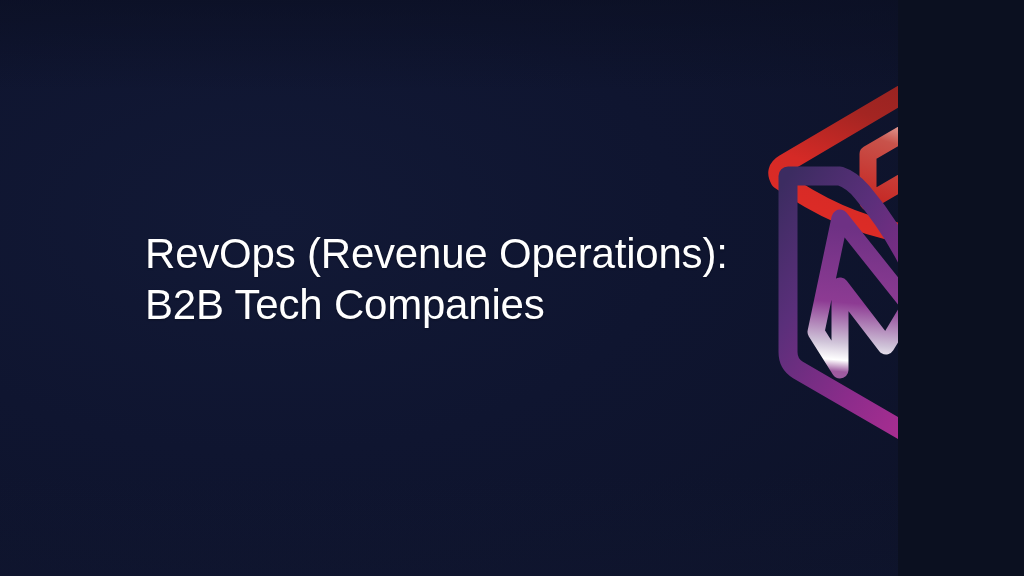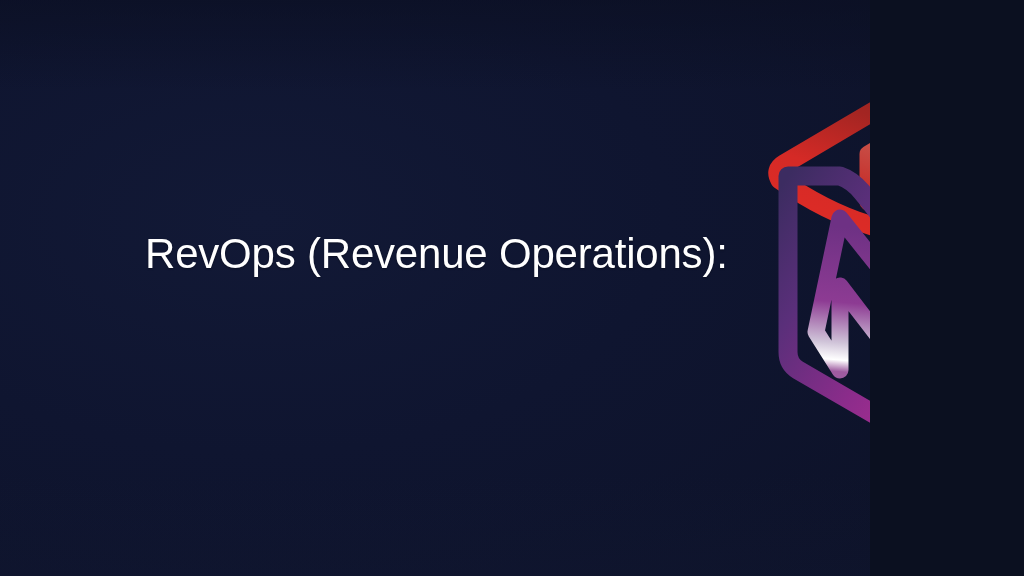--- a/index.html
+++ b/index.html
@@ -14,20 +14,21 @@
     font-family: "Liberation Sans", sans-serif;
   }
 
   #slide {
     position: relative;
     width: 870px;
     height: 576px;
     overflow: hidden;
     background:
       radial-gradient(ellipse 900px 520px at 30% 38%, #121936 0%, #0f1530 45%, #0d1228 100%);
+    padding-left: 28px;
   }
 
   
   #slide::after {
     content: "";
     position: absolute;
     inset: 0;
     pointer-events: none;
     background: linear-gradient(to bottom,
         rgba(10,14,32,0.55) 0%,
@@ -170,15 +171,16 @@
              L 296 240
              L 296 324
              L 320 286
              Z" fill="none" stroke="url(#gradRightInner)" stroke-width="17" stroke-linejoin="round" stroke-linecap="round"></path>
       </g>
     </svg>
   </div>
 
   <div id="title-block">
     <div class="title-line">RevOps (Revenue Operations):</div>
+    <div class="title-line">B2B Tech Companies</div>
   </div>
 
 </div>
 
 </body></html>

